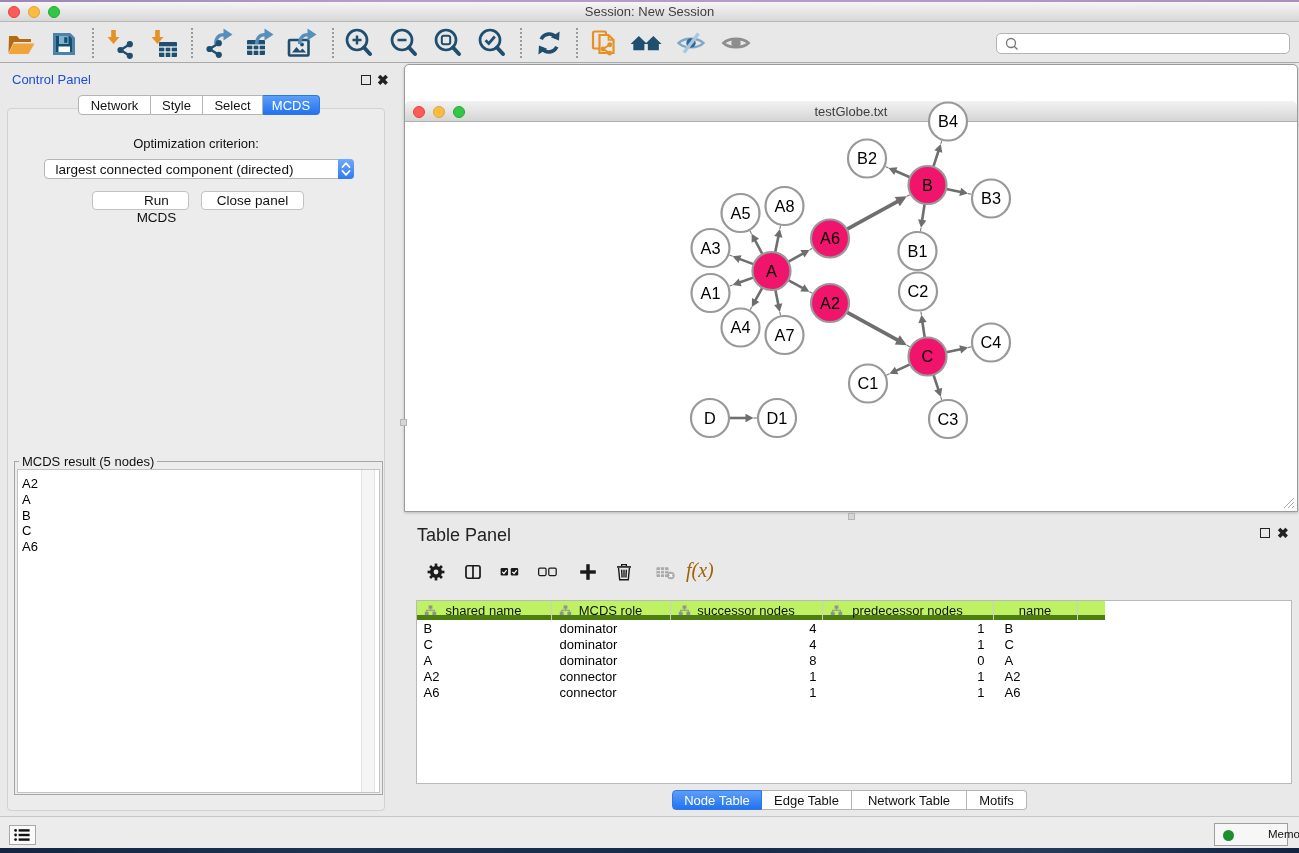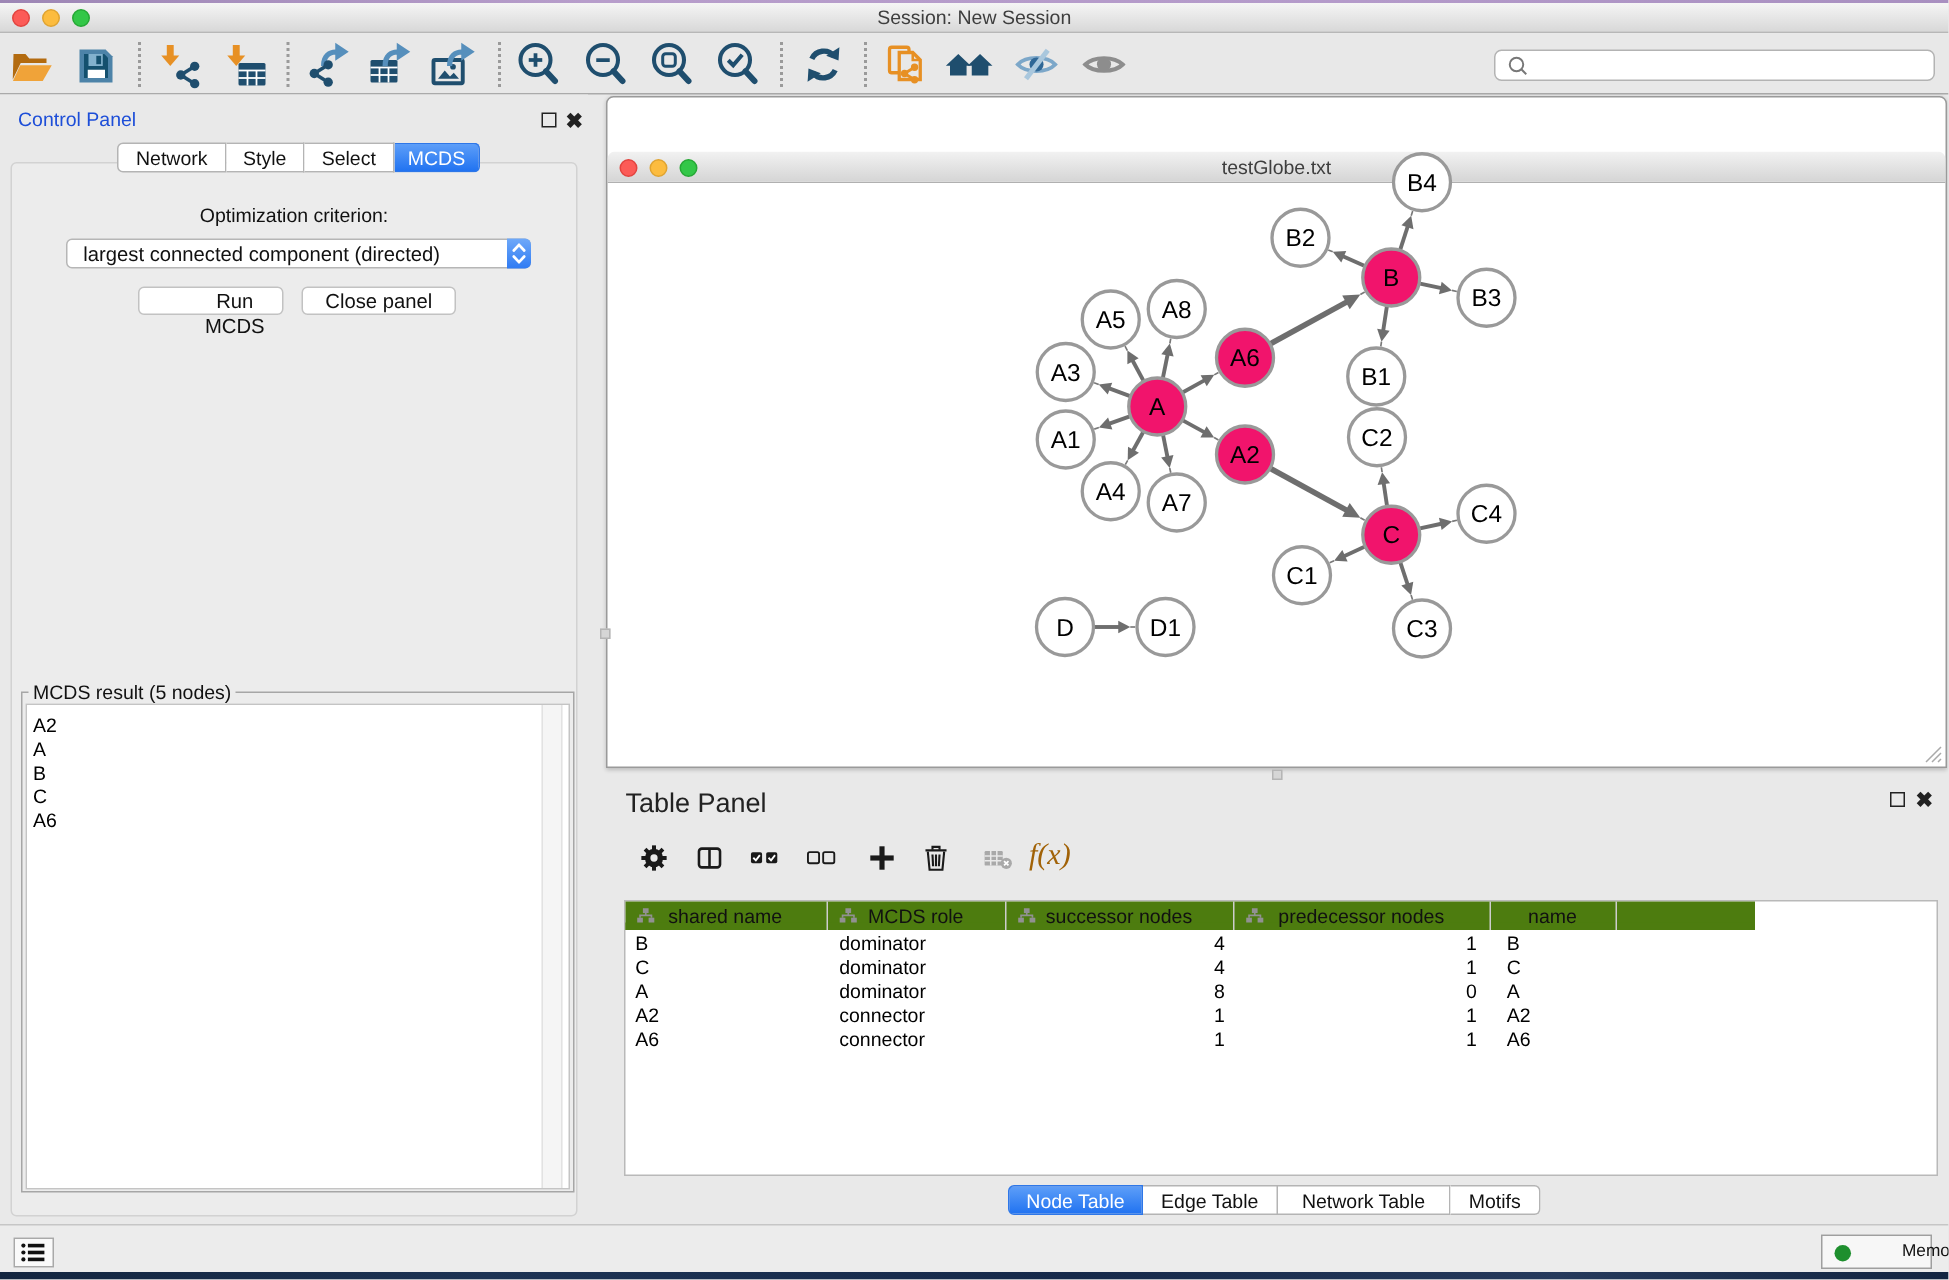--- a/index.html
+++ b/index.html
@@ -52,21 +52,21 @@
 #nettitle { position:absolute; left:0; top:0; width:100%; height:21px; background:linear-gradient(#f2f2f2,#d5d5d5); border-bottom:1px solid #b0b0b0; border-radius:5px 5px 0 0;margin-top:36px; }
 #nettitle .title { position:absolute; left:0; right:0; top:3px; text-align:center; font-size:13px; color:#3e3e3e; }
 #nettitle .tl { top:4.5px; }
 #graph { position:absolute; left:0; top:21px; }
 
 
 #tpanel { left:404px; top:520px; width:895px; height:296px; background:#e9e9e9; }
 #tpanel h1 { position:absolute; left:13px; top:5px; font-size:18px; font-weight:normal; color:#222; }
 #ttools { position:absolute; left:1px; top:35px; height:40px; }
 #ttable { position:absolute; left:11.5px; top:79.5px; width:876px; height:184px; background:#fff; border:1px solid #b9b9b9; }
-#thead { position:absolute; left:0; top:0; width:753px; height:19px; background:#4d7c0f; border-bottom:5px solid #4d7c0f; }
+#thead { position:absolute; left:0; top:0; width:688px; height:19px; background:#bef264; border-bottom:5px solid #4d7c0f; }
 #thead .col { position:absolute; top:0; height:19px; border-right:1px solid #cdcdcd; font-size:13px; color:#111; text-align:center; line-height:19px; }
 .trow { position:absolute; left:0; width:100%; height:16px; font-size:13px; color:#000; }
 .trow span { position:absolute; top:0; line-height:16px; }
 
 
 #ttabs { position:absolute; left:268px; top:270px; display:flex; }
 
 
 #statusbar { left:0; top:816px; width:1299px; height:32px; background:#ececec; border-top:1px solid #c6c6c6; }
 #listbtn { position:absolute; left:9px; top:8px; width:27px; height:20px; background:#fafafa; border:1px solid #a9a9a9; }

